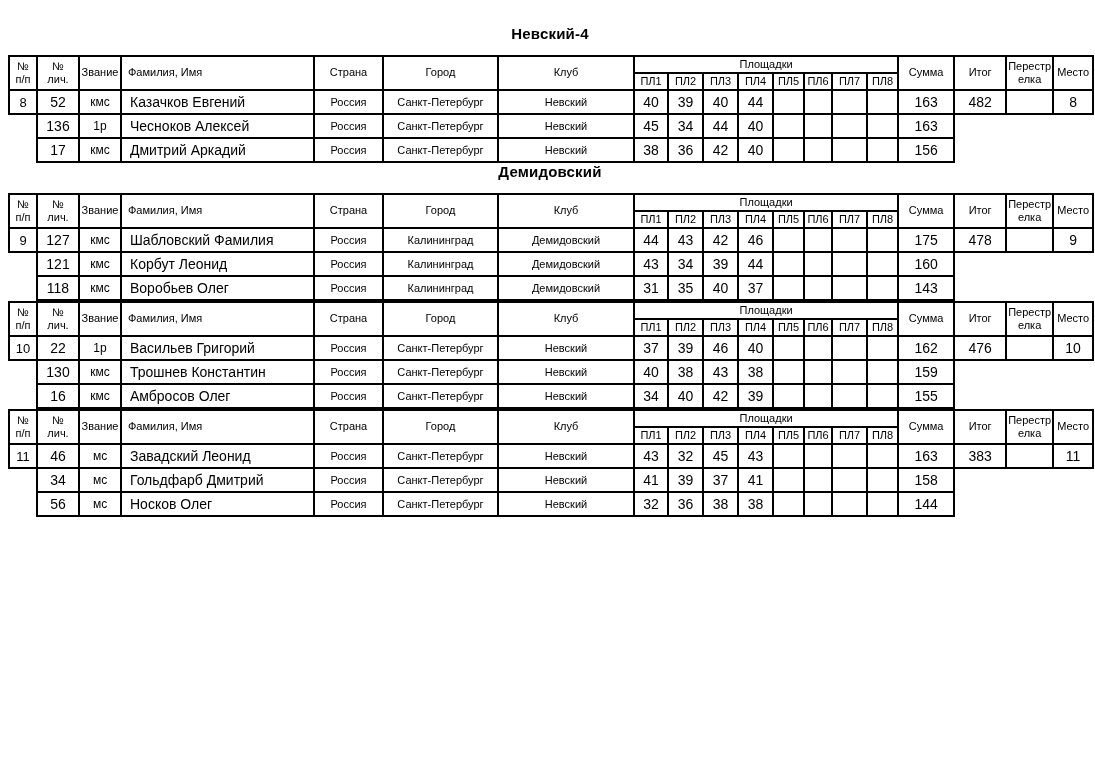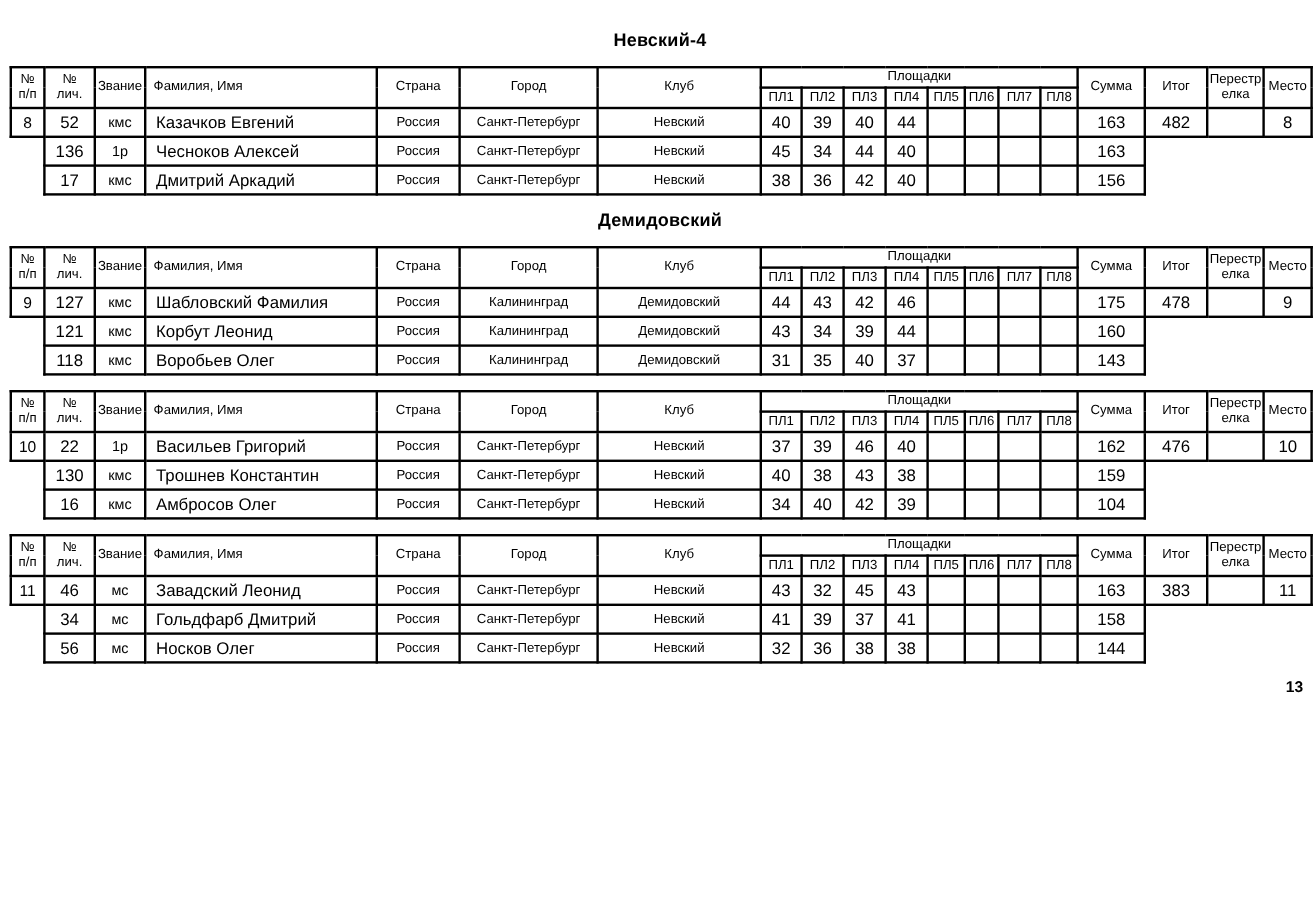--- a/index.html
+++ b/index.html
@@ -8,21 +8,21 @@
     position: relative;
     width: 1095px;
     height: 769px;
     margin: 0 auto;
     background: #ffffff;
     color: #000;
     font-family: "Liberation Sans", sans-serif;
     padding: 25px 0 0 8px;
     overflow: hidden;
   }
-  .result-section { width: 1084px; margin-bottom: 12px; }
+  .result-section { width: 1084px; margin-bottom: 0; }
   .group-title {
     margin: 0 0 13px 0;
     font-size: 15px;
     font-weight: bold;
     text-align: center;
     letter-spacing: 0.2px;
   }
   table.results-table {
     border-collapse: collapse;
     table-layout: fixed;
@@ -399,21 +399,21 @@
               <td class="cell small">Санкт-Петербург</td>
               <td class="cell small">Невский</td>
               <td class="cell">34</td>
               <td class="cell">40</td>
               <td class="cell">42</td>
               <td class="cell">39</td>
               <td class="cell"></td>
               <td class="cell"></td>
               <td class="cell"></td>
               <td class="cell"></td>
-              <td class="cell">104</td>
+              <td class="cell">155</td>
             </tr>
           </tbody>
     </table>
   </section>
 
   <section class="result-section">
     <table class="results-table">
       <colgroup>
         <col style="width:28px">
             <col style="width:42px">
@@ -519,14 +519,13 @@
               <td class="cell"></td>
               <td class="cell"></td>
               <td class="cell"></td>
               <td class="cell"></td>
               <td class="cell">144</td>
             </tr>
           </tbody>
     </table>
   </section>
 </div>
-  <div class="page-number">13</div>
 </div>
 
 </body></html>

